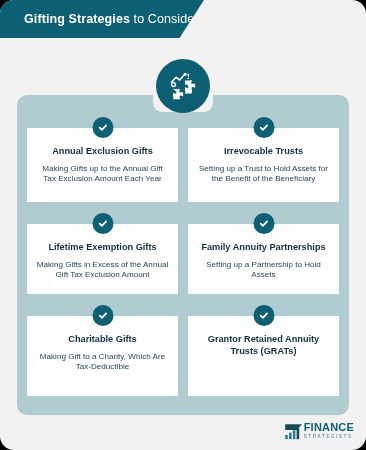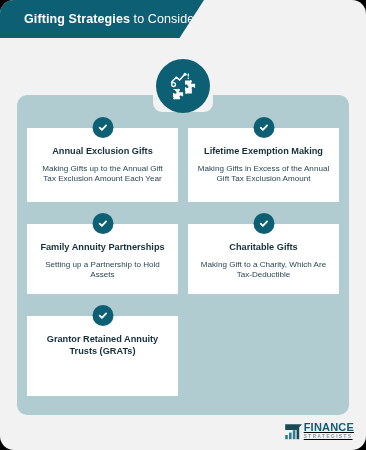--- a/index.html
+++ b/index.html
@@ -151,21 +151,20 @@
   .grid .card:nth-child(5),
   .grid .card:nth-child(6) { min-height: 80px; }
 
   
   .footer {
     position: absolute;
     right: 12px;
     bottom: 10px;
     display: flex;
     align-items: center;
-    text-decoration: underline;
   }
   .logo-mark {
     width: 20px;
     height: 18px;
     flex: 0 0 auto;
   }
   .logo-text {
     display: flex;
     flex-direction: column;
     justify-content: center;
@@ -222,28 +221,37 @@
     <div class="card">
       <div class="check">
         <svg width="11" height="11" viewBox="0 0 12 12" aria-hidden="true">
             <path d="M2.4 6.2 L4.8 8.6 L9.4 3.6" stroke="#ffffff" stroke-width="1.9" fill="none" stroke-linecap="round" stroke-linejoin="round"></path>
           </svg>
       </div>
       <p class="card-title">Annual Exclusion Gifts</p>
       <p class="card-desc">Making Gifts up to the Annual Gift Tax Exclusion Amount Each Year</p>
     </div>
 
-
-    <div class="card">
-      <div class="check">
-        <svg width="11" height="11" viewBox="0 0 12 12" aria-hidden="true">
-            <path d="M2.4 6.2 L4.8 8.6 L9.4 3.6" stroke="#ffffff" stroke-width="1.9" fill="none" stroke-linecap="round" stroke-linejoin="round"></path>
-          </svg>
-      </div>
-      <p class="card-title">Lifetime Exemption Making</p>
+    <div class="card">
+      <div class="check">
+        <svg width="11" height="11" viewBox="0 0 12 12" aria-hidden="true">
+            <path d="M2.4 6.2 L4.8 8.6 L9.4 3.6" stroke="#ffffff" stroke-width="1.9" fill="none" stroke-linecap="round" stroke-linejoin="round"></path>
+          </svg>
+      </div>
+      <p class="card-title">Irrevocable Trusts</p>
+      <p class="card-desc">Setting up a Trust to Hold Assets for the Benefit of the Beneficiary</p>
+    </div>
+
+    <div class="card">
+      <div class="check">
+        <svg width="11" height="11" viewBox="0 0 12 12" aria-hidden="true">
+            <path d="M2.4 6.2 L4.8 8.6 L9.4 3.6" stroke="#ffffff" stroke-width="1.9" fill="none" stroke-linecap="round" stroke-linejoin="round"></path>
+          </svg>
+      </div>
+      <p class="card-title">Lifetime Exemption Gifts</p>
       <p class="card-desc">Making Gifts in Excess of the Annual Gift Tax Exclusion Amount</p>
     </div>
 
     <div class="card">
       <div class="check">
         <svg width="11" height="11" viewBox="0 0 12 12" aria-hidden="true">
             <path d="M2.4 6.2 L4.8 8.6 L9.4 3.6" stroke="#ffffff" stroke-width="1.9" fill="none" stroke-linecap="round" stroke-linejoin="round"></path>
           </svg>
       </div>
       <p class="card-title">Family Annuity Partnerships</p>

